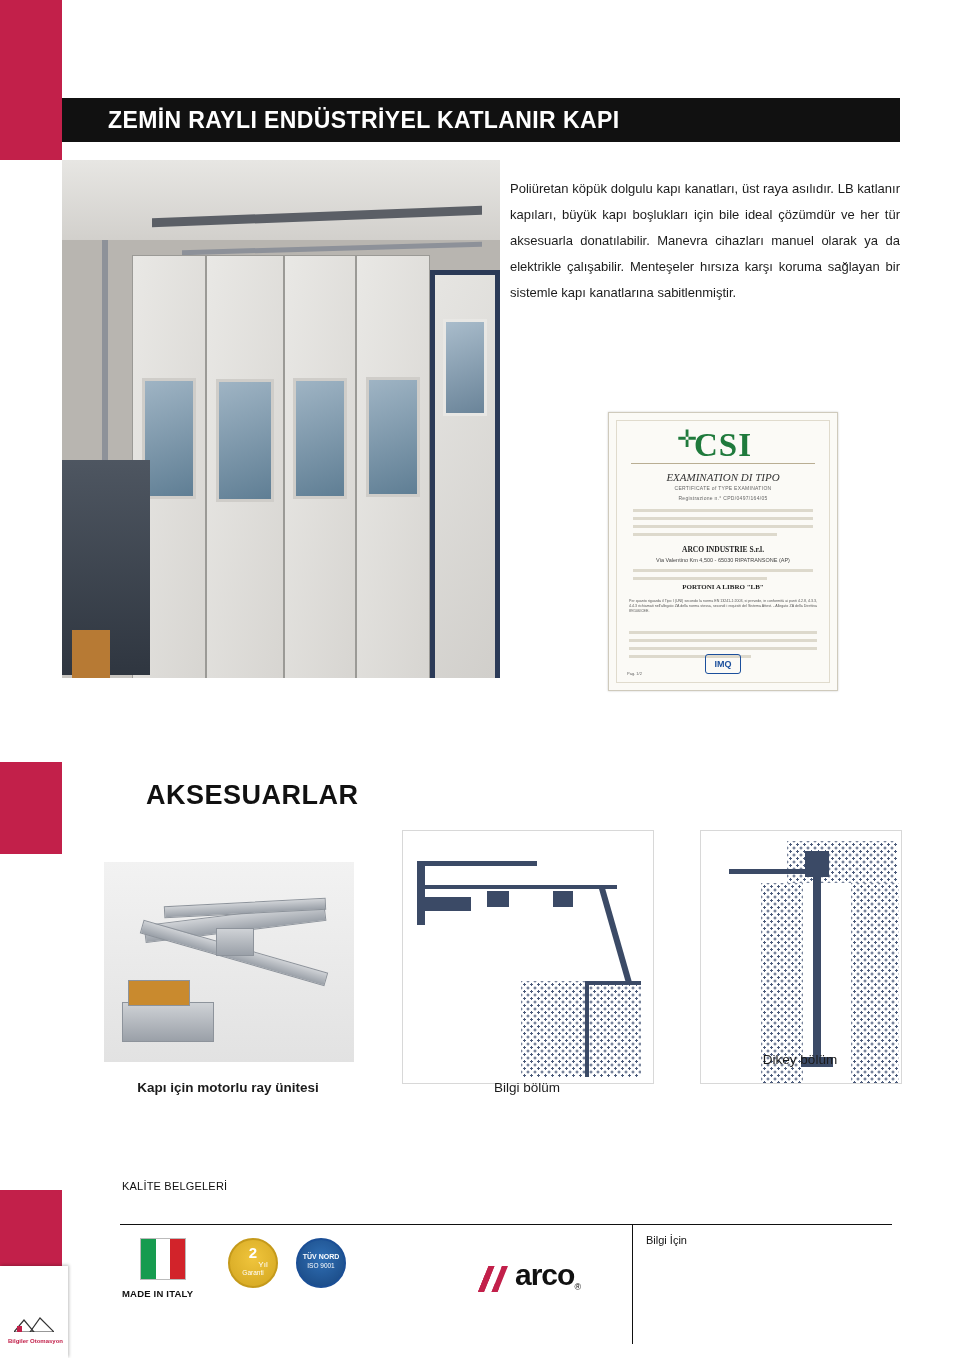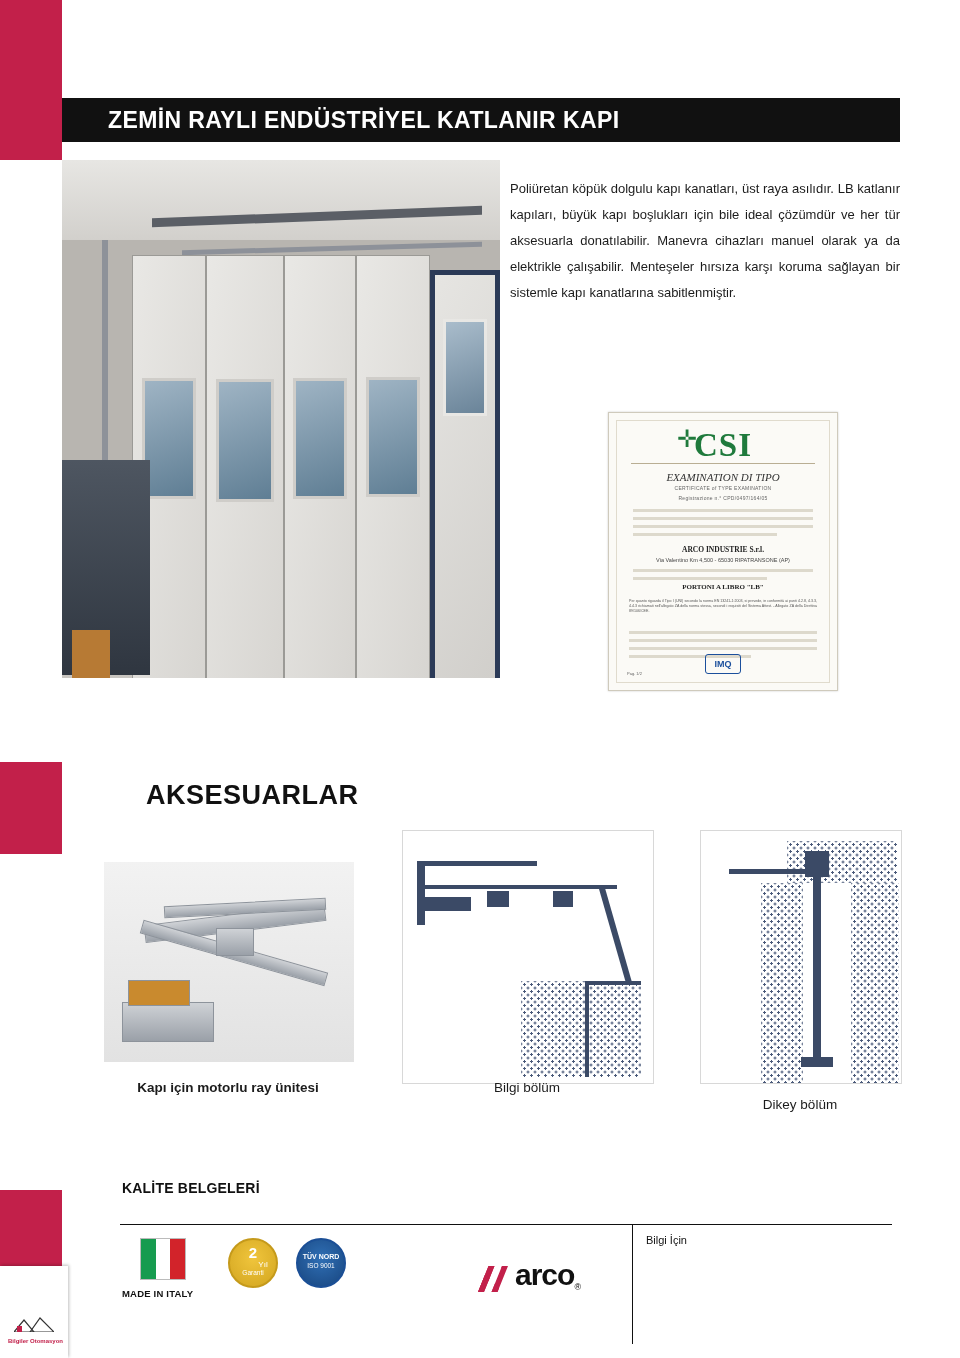--- a/index.html
+++ b/index.html
@@ -244,34 +244,34 @@
   }
   .dline { position: absolute; background: #3b4a66; }
 
   .caption {
     position: absolute;
     font-size: 13.5px;
     color: #1c1c1c;
   }
   .cap1 { left: 88px;  top: 1080px; width: 280px; text-align: center; font-weight: bold; }
   .cap2 { left: 402px; top: 1080px; width: 250px; text-align: center; }
-  .cap3 { left: 700px; top: 1097px; width: 200px; text-align: center; }
+  .cap3 { left: 700px; top: 1052px; width: 200px; text-align: center; }
 
   
   .footer-rule {
     position: absolute; left: 120px; top: 1224px; width: 772px; height: 1px;
     background: #111;
   }
   .footer-div {
     position: absolute; left: 632px; top: 1224px; width: 1px; height: 120px;
     background: #111;
   }
   .kalite {
     position: absolute; left: 122px; top: 1180px;
-    font-size: 14px; font-weight: bold; color: #111; letter-spacing: .2px;
+    font-size: 11px; font-weight: normal; color: #111; letter-spacing: .2px;
   }
   .made-in-italy {
     position: absolute; left: 122px; top: 1288px;
     font-size: 9.5px; font-weight: bold; color: #111; letter-spacing: .2px; text-align: center;
   }
   .flag {
     position: absolute; left: 140px; top: 1238px;
     width: 44px; height: 40px;
     background: linear-gradient(90deg,#169b4f 0 33.3%, #ffffff 33.3% 66.6%, #d2232a 66.6% 100%);
     border: 1px solid #bbb;

